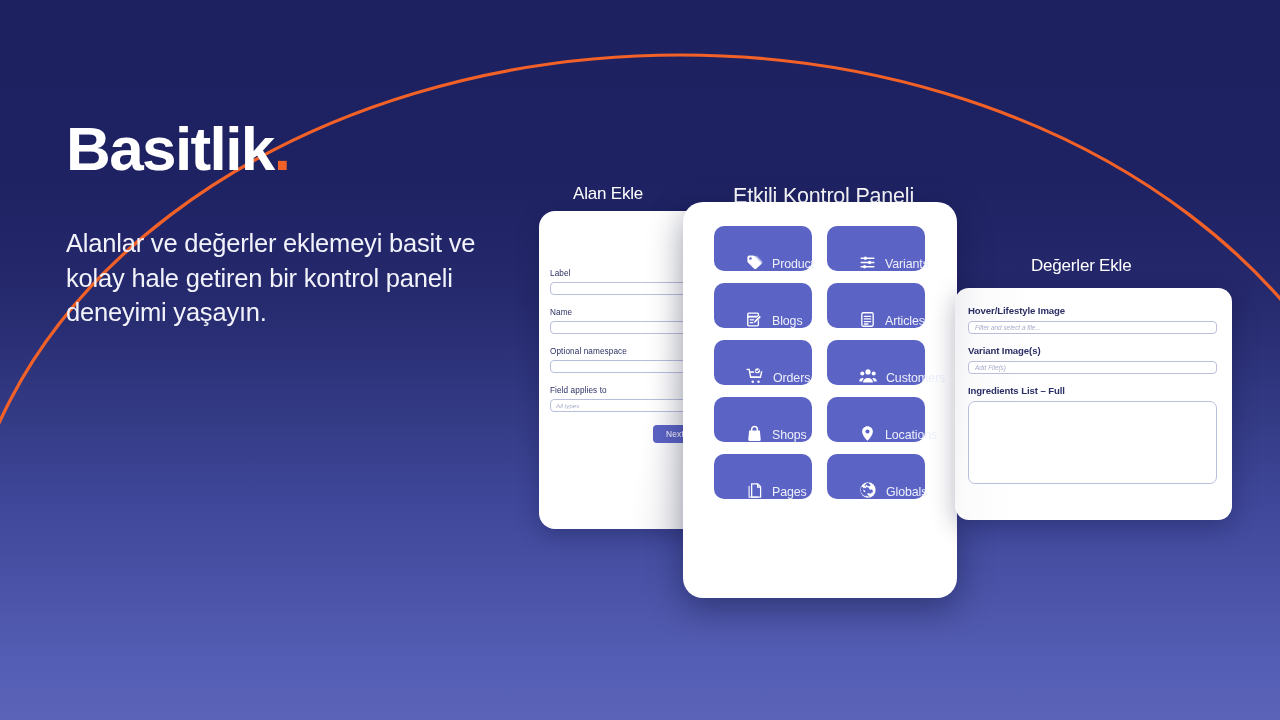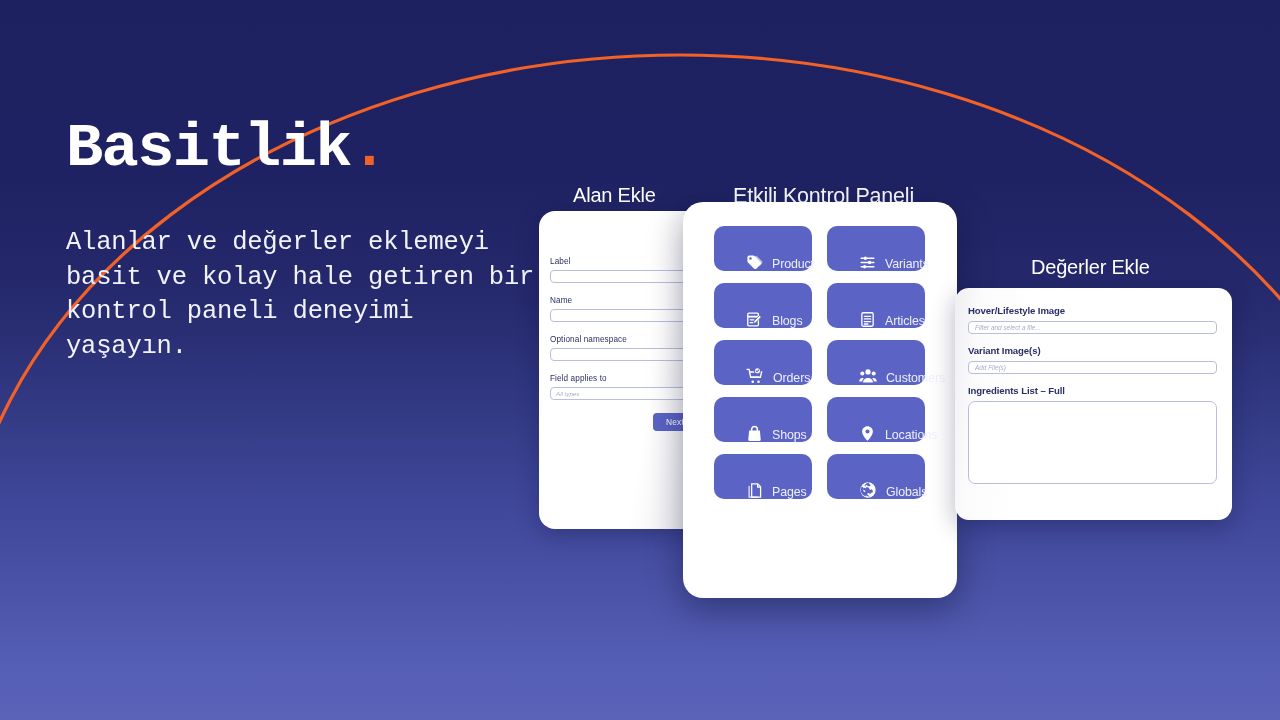--- a/index.html
+++ b/index.html
@@ -19,54 +19,54 @@
        #262a6e 42%,
        #343b85 58%,
        #3f479a 70%,
        #4a53a7 82%,
        #545eb4 92%,
        #5a63b8 100%);
   }
   .arc-svg { position:absolute; inset:0; }
 
   
-  .hero { position:absolute; left:66px; top:118px; width:470px;font-family:Liberation Mono, monospace; }
+  .hero { position:absolute; left:66px; top:118px; width:470px; }
   .brand {
     font-size:62px; font-weight:bold; color:#ffffff;
     letter-spacing:-1.6px; line-height:1.0;
     white-space:nowrap;
   }
   .brand .dot { color:#f26127; }
   .tagline {
     margin-top:46px;
     font-size:25.5px; line-height:1.36; color:#f2f3fa;
     font-weight:400; letter-spacing:-0.2px;
   }
 
   
   .card-title {
-    position:absolute; color:#ffffff; font-size:20px;
+    position:absolute; color:#ffffff; font-size:17px;
     letter-spacing:-0.2px; white-space:nowrap; font-weight:400;
   }
   #t-left   { left:573px; top:184px; }
   #t-center { left:733px; top:184px; font-size:21.5px; }
   #t-right  { left:1031px; top:256px; }
 
   
   .card {
     position:absolute; background:#ffffff; border-radius:16px;
   }
 
   
   #card-left {
     left:539px; top:211px; width:175px; height:318px;
     background:linear-gradient(100deg,#ffffff 0%,#ffffff 62%,#ededf1 90%,#e2e2e7 100%);
     box-shadow:0 6px 22px rgba(10,12,45,.28);
   }
-  #card-left .inner { padding:46px 17px 0 11px; }
+  #card-left .inner { padding:46px 17px 0 11px;margin-top:12px; }
   .f-label {
     font-size:8.2px; color:#2c2f63; font-weight:500;
     margin-bottom:4px; letter-spacing:0.1px;
   }
   .f-input {
     height:13px; border:1px solid #b9bedd; border-radius:4px;
     background:#ffffff; margin-bottom:13px;
     display:flex; align-items:center; padding:0 5px;
   }
   .f-input .ph { font-size:6.2px; color:#a9aec9; font-style:italic; }

